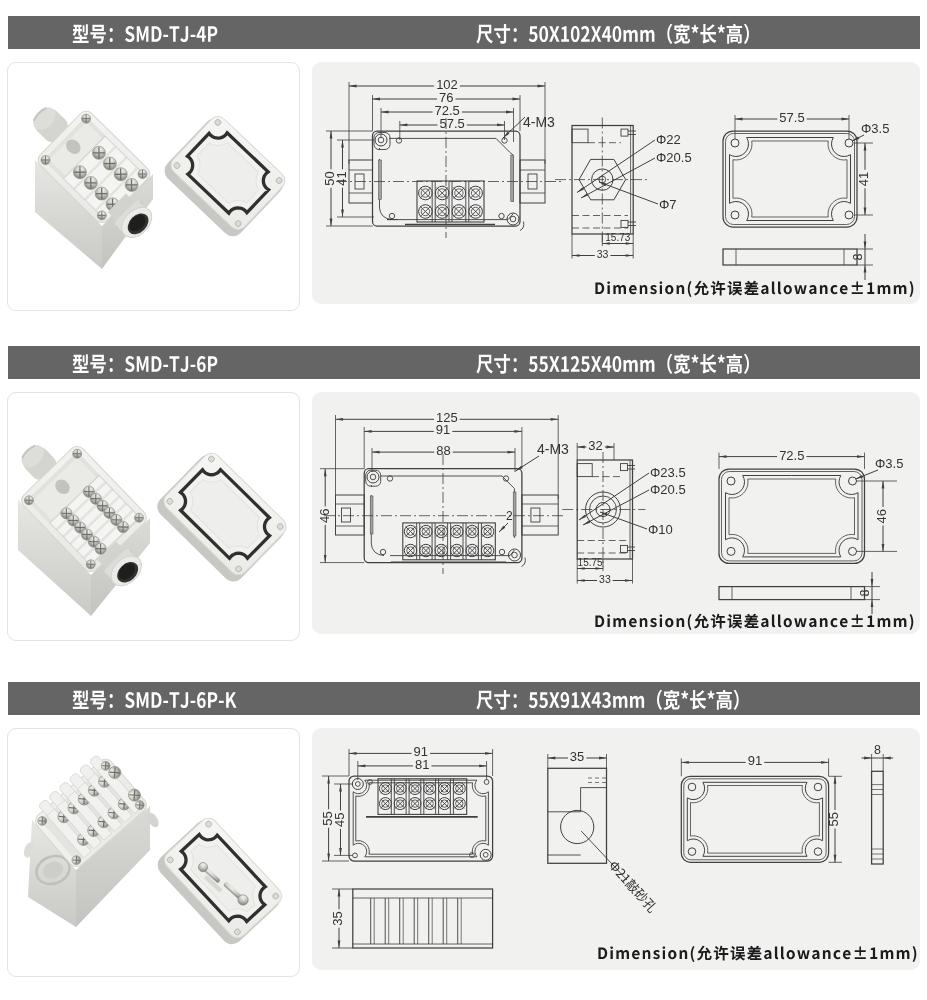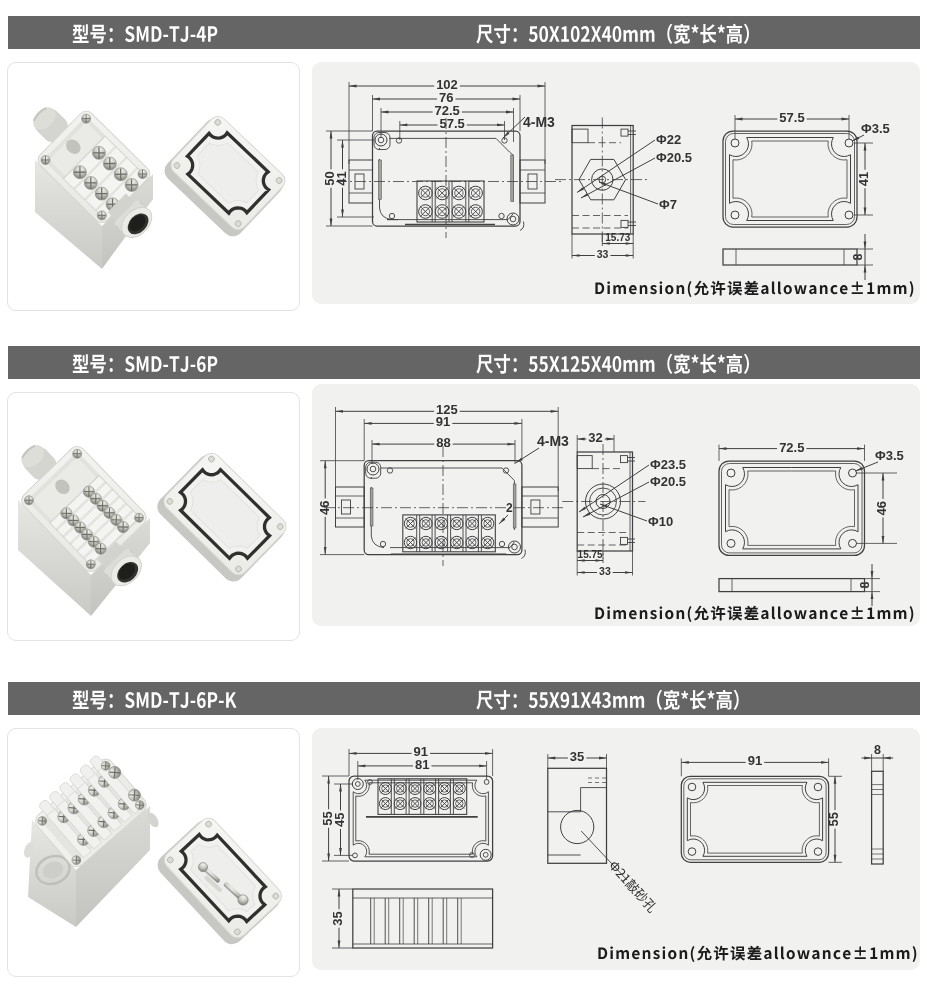--- a/index.html
+++ b/index.html
@@ -1,17 +1,17 @@
 <!DOCTYPE html>
 <html><head><meta charset="utf-8"><style>
 html,body{margin:0;padding:0;}
 body{width:927px;height:1000px;background:#fff;font-family:"Liberation Sans",sans-serif;position:relative;overflow:hidden;}
 .hdr{position:absolute;left:8px;width:912px;height:33px;background:#656565;}
 .pl{position:absolute;left:7px;width:291px;height:247px;background:#fff;border:1px solid #e3e3e3;border-radius:9px;}
-.pr{position:absolute;left:312px;width:608px;height:242px;background:#f1f1f0;border-radius:9px;font-weight:bold;}
+.pr{position:absolute;left:312px;width:608px;height:242px;background:#f1f1f0;border-radius:9px;}
 svg{display:block}
 </style></head><body>
 
 <div class="hdr" style="top:16px">
     <svg width="912" height="33" viewBox="0 0 912 33">
       <g transform="translate(64,25.8) scale(0.83,1)">
         <path transform="translate(0,0)" d="M12.8 -16.6V-9.5H15.1V-16.6ZM16.7 -17.6V-8.6C16.7 -8.4 16.6 -8.3 16.3 -8.3C16.0 -8.3 15.0 -8.3 14.0 -8.3C14.3 -7.7 14.6 -6.7 14.7 -6.1C16.2 -6.1 17.3 -6.1 18.1 -6.5C18.9 -6.8 19.1 -7.4 19.1 -8.6V-17.6ZM7.6 -14.9V-12.7H5.9V-14.9ZM3.1 -5.1V-2.8H9.2V-1.1H1.0V1.2H20.0V-1.1H11.8V-2.8H17.9V-5.1H11.8V-6.8H10.0V-10.5H11.9V-12.7H10.0V-14.9H11.5V-17.1H1.9V-14.9H3.5V-12.7H1.2V-10.5H3.3C3.0 -9.4 2.3 -8.4 0.7 -7.6C1.2 -7.2 2.0 -6.3 2.4 -5.8C4.5 -7.0 5.4 -8.7 5.7 -10.5H7.6V-6.4H9.2V-5.1Z M27.1 -14.9H35.7V-13.0H27.1ZM24.6 -17.1V-10.8H38.4V-17.1ZM22.1 -9.5V-7.2H26.1C25.6 -5.8 25.1 -4.3 24.7 -3.3H35.5C35.2 -1.8 34.9 -1.0 34.5 -0.7C34.2 -0.5 33.9 -0.5 33.5 -0.5C32.8 -0.5 31.3 -0.5 29.9 -0.6C30.3 0.0 30.7 1.1 30.7 1.8C32.2 1.8 33.6 1.8 34.4 1.8C35.4 1.7 36.1 1.6 36.7 1.0C37.4 0.3 37.9 -1.3 38.4 -4.6C38.4 -4.9 38.5 -5.6 38.5 -5.6H28.4L28.9 -7.2H40.8V-9.5Z M47.2 -9.8C48.4 -9.8 49.2 -10.7 49.2 -11.8C49.2 -13.0 48.4 -13.8 47.2 -13.8C46.1 -13.8 45.3 -13.0 45.3 -11.8C45.3 -10.7 46.1 -9.8 47.2 -9.8ZM47.2 0.2C48.4 0.2 49.2 -0.7 49.2 -1.8C49.2 -3.0 48.4 -3.8 47.2 -3.8C46.1 -3.8 45.3 -3.0 45.3 -1.8C45.3 -0.7 46.1 0.2 47.2 0.2Z M69.6 0.3C73.1 0.3 75.3 -1.9 75.3 -4.4C75.3 -6.7 74.0 -7.9 72.1 -8.7L70.1 -9.5C68.8 -10.0 67.7 -10.4 67.7 -11.5C67.7 -12.6 68.5 -13.2 69.9 -13.2C71.2 -13.2 72.2 -12.7 73.2 -11.9L74.8 -13.8C73.5 -15.1 71.7 -15.8 69.9 -15.8C66.8 -15.8 64.5 -13.9 64.5 -11.3C64.5 -9.1 66.1 -7.8 67.7 -7.2L69.7 -6.3C71.1 -5.7 72.1 -5.3 72.1 -4.2C72.1 -3.1 71.2 -2.4 69.6 -2.4C68.2 -2.4 66.8 -3.1 65.7 -4.1L63.9 -2.0C65.4 -0.5 67.5 0.3 69.6 0.3Z M78.0 0.0H80.8V-6.5C80.8 -8.0 80.6 -10.1 80.4 -11.6H80.5L81.7 -7.9L84.1 -1.4H85.9L88.3 -7.9L89.6 -11.6H89.7C89.5 -10.1 89.3 -8.0 89.3 -6.5V0.0H92.1V-15.6H88.7L86.1 -8.3C85.8 -7.3 85.5 -6.3 85.2 -5.3H85.0C84.7 -6.3 84.4 -7.3 84.1 -8.3L81.5 -15.6H78.0Z M95.9 0.0H100.4C105.0 0.0 107.9 -2.6 107.9 -7.9C107.9 -13.1 105.0 -15.6 100.2 -15.6H95.9ZM99.0 -2.5V-13.1H100.0C102.9 -13.1 104.7 -11.6 104.7 -7.9C104.7 -4.1 102.9 -2.5 100.0 -2.5Z M110.0 -4.9H115.8V-7.1H110.0Z M121.8 0.0H124.9V-13.0H129.3V-15.6H117.4V-13.0H121.8Z M135.2 0.3C138.5 0.3 140.0 -2.1 140.0 -5.0V-15.6H136.9V-5.3C136.9 -3.1 136.2 -2.4 134.8 -2.4C133.9 -2.4 133.1 -2.9 132.5 -4.0L130.4 -2.4C131.4 -0.6 133.0 0.3 135.2 0.3Z M142.9 -4.9H148.6V-7.1H142.9Z M156.7 0.0H159.6V-4.0H161.4V-6.4H159.6V-15.6H155.8L150.0 -6.1V-4.0H156.7ZM156.7 -6.4H153.0L155.5 -10.2C155.9 -11.1 156.3 -11.9 156.7 -12.8H156.8C156.7 -11.9 156.7 -10.5 156.7 -9.6Z M163.9 0.0H167.0V-5.5H169.1C172.4 -5.5 175.1 -7.1 175.1 -10.7C175.1 -14.3 172.5 -15.6 169.0 -15.6H163.9ZM167.0 -8.0V-13.1H168.8C170.9 -13.1 172.1 -12.5 172.1 -10.7C172.1 -8.9 171.0 -8.0 168.9 -8.0Z" fill="#fff"></path>
       </g>
       <g transform="translate(468,25.8) scale(0.83,1)">
         <path transform="translate(0,0)" d="M3.4 -17.1V-10.9C3.4 -7.5 3.2 -2.9 0.4 0.2C1.0 0.5 2.2 1.4 2.6 2.0C4.9 -0.7 5.7 -4.7 6.0 -8.2H10.5C11.8 -3.3 14.1 0.1 18.6 1.7C19.0 1.0 19.8 -0.1 20.4 -0.6C16.5 -1.8 14.2 -4.5 13.1 -8.2H18.4V-17.1ZM6.1 -14.7H15.8V-10.6H6.1V-10.9Z M24.0 -8.3C25.4 -6.8 27.0 -4.6 27.6 -3.2L29.9 -4.6C29.2 -6.1 27.6 -8.1 26.1 -9.6ZM33.6 -17.8V-13.6H21.9V-11.1H33.6V-1.4C33.6 -1.0 33.4 -0.8 32.9 -0.8C32.3 -0.8 30.5 -0.8 28.8 -0.9C29.2 -0.1 29.7 1.2 29.9 1.9C32.1 2.0 33.8 1.8 34.9 1.4C35.9 1.0 36.3 0.3 36.3 -1.4V-11.1H41.1V-13.6H36.3V-17.8Z M47.2 -9.8C48.4 -9.8 49.2 -10.7 49.2 -11.8C49.2 -13.0 48.4 -13.8 47.2 -13.8C46.1 -13.8 45.3 -13.0 45.3 -11.8C45.3 -10.7 46.1 -9.8 47.2 -9.8ZM47.2 0.2C48.4 0.2 49.2 -0.7 49.2 -1.8C49.2 -3.0 48.4 -3.8 47.2 -3.8C46.1 -3.8 45.3 -3.0 45.3 -1.8C45.3 -0.7 46.1 0.2 47.2 0.2Z M68.8 0.3C71.7 0.3 74.2 -1.7 74.2 -5.2C74.2 -8.5 72.1 -10.1 69.4 -10.1C68.7 -10.1 68.2 -10.0 67.6 -9.7L67.9 -13.0H73.5V-15.6H65.2L64.8 -8.0L66.2 -7.1C67.1 -7.7 67.6 -7.9 68.5 -7.9C70.1 -7.9 71.1 -6.9 71.1 -5.1C71.1 -3.3 70.0 -2.2 68.4 -2.2C67.0 -2.2 65.9 -2.9 65.0 -3.8L63.5 -1.8C64.7 -0.7 66.3 0.3 68.8 0.3Z M81.6 0.3C84.8 0.3 86.9 -2.5 86.9 -7.9C86.9 -13.2 84.8 -15.8 81.6 -15.8C78.4 -15.8 76.3 -13.2 76.3 -7.9C76.3 -2.5 78.4 0.3 81.6 0.3ZM81.6 -2.1C80.2 -2.1 79.2 -3.5 79.2 -7.9C79.2 -12.2 80.2 -13.5 81.6 -13.5C82.9 -13.5 83.9 -12.2 83.9 -7.9C83.9 -3.5 82.9 -2.1 81.6 -2.1Z M88.1 0.0H91.4L93.0 -3.4C93.4 -4.2 93.8 -5.1 94.2 -6.0H94.2C94.7 -5.1 95.1 -4.2 95.5 -3.4L97.2 0.0H100.7L96.3 -7.9L100.4 -15.6H97.1L95.6 -12.3C95.3 -11.6 95.0 -10.9 94.6 -9.9H94.5C94.0 -10.9 93.7 -11.6 93.3 -12.3L91.8 -15.6H88.3L92.4 -8.0Z M102.7 0.0H112.0V-2.5H109.1V-15.6H106.8C105.8 -14.9 104.8 -14.5 103.2 -14.3V-12.3H106.0V-2.5H102.7Z M119.5 0.3C122.7 0.3 124.8 -2.5 124.8 -7.9C124.8 -13.2 122.7 -15.8 119.5 -15.8C116.4 -15.8 114.3 -13.2 114.3 -7.9C114.3 -2.5 116.4 0.3 119.5 0.3ZM119.5 -2.1C118.2 -2.1 117.2 -3.5 117.2 -7.9C117.2 -12.2 118.2 -13.5 119.5 -13.5C120.9 -13.5 121.9 -12.2 121.9 -7.9C121.9 -3.5 120.9 -2.1 119.5 -2.1Z M126.6 0.0H137.0V-2.6H133.7C133.0 -2.6 131.9 -2.5 131.1 -2.4C134.0 -5.2 136.3 -8.2 136.3 -11.0C136.3 -13.9 134.4 -15.8 131.4 -15.8C129.3 -15.8 127.9 -15.0 126.5 -13.5L128.2 -11.8C129.0 -12.7 129.9 -13.4 131.0 -13.4C132.5 -13.4 133.3 -12.4 133.3 -10.9C133.3 -8.5 130.9 -5.6 126.6 -1.8Z M138.4 0.0H141.7L143.4 -3.4C143.7 -4.2 144.1 -5.1 144.5 -6.0H144.6C145.0 -5.1 145.4 -4.2 145.8 -3.4L147.5 0.0H151.0L146.6 -7.9L150.7 -15.6H147.4L146.0 -12.3C145.6 -11.6 145.3 -10.9 144.9 -9.9H144.8C144.4 -10.9 144.1 -11.6 143.7 -12.3L142.1 -15.6H138.7L142.8 -8.0Z M158.4 0.0H161.2V-4.0H163.1V-6.4H161.2V-15.6H157.5L151.7 -6.1V-4.0H158.4ZM158.4 -6.4H154.7L157.1 -10.2C157.6 -11.1 158.0 -11.9 158.4 -12.8H158.5C158.4 -11.9 158.4 -10.5 158.4 -9.6Z M169.9 0.3C173.0 0.3 175.1 -2.5 175.1 -7.9C175.1 -13.2 173.0 -15.8 169.9 -15.8C166.7 -15.8 164.6 -13.2 164.6 -7.9C164.6 -2.5 166.7 0.3 169.9 0.3ZM169.9 -2.1C168.5 -2.1 167.5 -3.5 167.5 -7.9C167.5 -12.2 168.5 -13.5 169.9 -13.5C171.2 -13.5 172.2 -12.2 172.2 -7.9C172.2 -3.5 171.2 -2.1 169.9 -2.1Z M177.7 0.0H180.8V-8.1C181.6 -9.0 182.4 -9.4 183.1 -9.4C184.2 -9.4 184.7 -8.8 184.7 -7.0V0.0H187.8V-8.1C188.6 -9.0 189.4 -9.4 190.1 -9.4C191.2 -9.4 191.7 -8.8 191.7 -7.0V0.0H194.8V-7.3C194.8 -10.3 193.6 -12.1 191.1 -12.1C189.6 -12.1 188.5 -11.1 187.4 -10.0C186.8 -11.3 185.8 -12.1 184.1 -12.1C182.6 -12.1 181.5 -11.2 180.5 -10.2H180.5L180.2 -11.8H177.7Z M198.0 0.0H201.1V-8.1C201.9 -9.0 202.6 -9.4 203.3 -9.4C204.4 -9.4 205.0 -8.8 205.0 -7.0V0.0H208.0V-8.1C208.9 -9.0 209.6 -9.4 210.3 -9.4C211.4 -9.4 211.9 -8.8 211.9 -7.0V0.0H215.0V-7.3C215.0 -10.3 213.9 -12.1 211.4 -12.1C209.9 -12.1 208.7 -11.1 207.6 -10.0C207.1 -11.3 206.1 -12.1 204.4 -12.1C202.9 -12.1 201.8 -11.2 200.8 -10.2H200.7L200.5 -11.8H198.0Z M230.5 -8.0C230.5 -3.5 232.3 -0.1 234.6 2.1L236.6 1.2C234.5 -1.1 232.8 -3.9 232.8 -8.0C232.8 -12.0 234.5 -14.9 236.6 -17.2L234.6 -18.1C232.3 -15.8 230.5 -12.5 230.5 -8.0Z M241.3 -8.9V-2.3H243.9V-6.8H252.1V-2.6H254.8V-8.9ZM246.1 -17.4 246.6 -16.2H239.0V-11.7H241.3V-10.6H244.0V-9.5H246.6V-10.6H249.5V-9.5H252.1V-10.6H254.8V-11.7H257.2V-16.2H249.8C249.5 -16.8 249.1 -17.5 248.9 -18.1ZM249.5 -13.4V-12.5H246.6V-13.5H244.0V-12.5H241.4V-14.0H254.7V-12.5H252.1V-13.4ZM246.2 -6.2V-4.6C246.2 -3.2 245.5 -1.3 238.2 0.1C238.8 0.6 239.6 1.6 239.9 2.1C245.0 1.0 247.3 -0.5 248.2 -2.1V-1.1C248.2 1.0 248.9 1.7 251.6 1.7C252.1 1.7 254.2 1.7 254.8 1.7C257.0 1.7 257.6 0.9 257.9 -2.2C257.2 -2.4 256.2 -2.7 255.7 -3.1C255.6 -0.8 255.4 -0.5 254.6 -0.5C254.0 -0.5 252.3 -0.5 251.9 -0.5C251.0 -0.5 250.8 -0.6 250.8 -1.2V-4.1H248.9L248.9 -4.5V-6.2Z M262.0 -8.8 263.9 -10.9 265.7 -8.8 267.1 -9.7 265.6 -12.1 268.1 -13.3 267.6 -14.8 265.0 -14.2 264.7 -17.0H263.0L262.8 -14.2L260.1 -14.8L259.6 -13.3L262.1 -12.1L260.7 -9.7Z M285.0 -17.5C283.3 -15.6 280.3 -13.9 277.5 -12.9C278.1 -12.4 279.1 -11.3 279.5 -10.8C282.3 -12.0 285.5 -14.1 287.6 -16.3ZM270.3 -9.9V-7.4H273.9V-2.1C273.9 -1.2 273.3 -0.7 272.9 -0.5C273.2 0.0 273.7 1.1 273.8 1.7C274.5 1.3 275.5 1.0 281.3 -0.4C281.1 -1.0 281.0 -2.1 281.0 -2.9L276.5 -1.9V-7.4H279.2C280.8 -3.1 283.5 -0.2 287.9 1.2C288.3 0.5 289.1 -0.7 289.7 -1.2C285.8 -2.2 283.2 -4.4 281.8 -7.4H289.1V-9.9H276.5V-17.8H273.9V-9.9Z M293.7 -8.8 295.5 -10.9 297.4 -8.8 298.7 -9.7 297.3 -12.1 299.8 -13.3 299.3 -14.8 296.6 -14.2 296.4 -17.0H294.7L294.4 -14.2L291.8 -14.8L291.2 -13.3L293.7 -12.1L292.3 -9.7Z M307.3 -11.3H315.5V-10.1H307.3ZM304.8 -13.0V-8.4H318.1V-13.0ZM309.6 -17.4 310.1 -15.9H302.0V-13.8H320.6V-15.9H313.0L312.2 -18.0ZM306.6 -4.8V0.8H309.0V-0.1H315.0C315.3 0.4 315.6 1.2 315.7 1.7C317.2 1.7 318.3 1.7 319.1 1.4C319.9 1.1 320.1 0.7 320.1 -0.4V-7.6H302.6V1.9H305.0V-5.5H317.6V-0.4C317.6 -0.2 317.5 -0.1 317.2 -0.1H315.8V-4.8ZM309.0 -3.0H313.6V-1.8H309.0Z M328.9 -8.0C328.9 -12.5 327.1 -15.8 324.8 -18.1L322.8 -17.2C324.9 -14.9 326.6 -12.0 326.6 -8.0C326.6 -3.9 324.9 -1.1 322.8 1.2L324.8 2.1C327.1 -0.1 328.9 -3.5 328.9 -8.0Z" fill="#fff"></path>
@@ -427,21 +427,21 @@
 <path d="M 217.00 92.50 L 251.30 92.50 L 251.01 94.63 L 251.15 96.78 L 251.73 98.85 L 252.72 100.76 L 254.08 102.42 L 255.74 103.78 L 257.65 104.77 L 259.72 105.35 L 261.87 105.49 L 264.00 105.20 L 264.00 136.80 L 261.87 136.51 L 259.72 136.65 L 257.65 137.23 L 255.74 138.22 L 254.08 139.58 L 252.72 141.24 L 251.73 143.15 L 251.15 145.22 L 251.01 147.37 L 251.30 149.50 L 182.70 149.50 L 182.99 147.37 L 182.85 145.22 L 182.27 143.15 L 181.28 141.24 L 179.92 139.58 L 178.26 138.22 L 176.35 137.23 L 174.28 136.65 L 172.13 136.51 L 170.00 136.80 L 170.00 105.20 L 172.13 105.49 L 174.28 105.35 L 176.35 104.77 L 178.26 103.78 L 179.92 102.42 L 181.28 100.76 L 182.27 98.85 L 182.85 96.78 L 182.99 94.63 L 182.70 92.50 Z" fill="none" stroke="#30302e" stroke-width="3.3"></path>
 <path d="M 217.00 95.10 L 248.30 95.10 L 248.48 97.14 L 248.96 99.14 L 249.76 101.03 L 250.83 102.77 L 252.17 104.33 L 253.73 105.67 L 255.47 106.74 L 257.36 107.54 L 259.36 108.02 L 261.40 108.20 L 261.40 133.80 L 259.36 133.98 L 257.36 134.46 L 255.47 135.26 L 253.73 136.33 L 252.17 137.67 L 250.83 139.23 L 249.76 140.97 L 248.96 142.86 L 248.48 144.86 L 248.30 146.90 L 185.70 146.90 L 185.52 144.86 L 185.04 142.86 L 184.24 140.97 L 183.17 139.23 L 181.83 137.67 L 180.27 136.33 L 178.53 135.26 L 176.64 134.46 L 174.64 133.98 L 172.60 133.80 L 172.60 108.20 L 174.64 108.02 L 176.64 107.54 L 178.53 106.74 L 180.27 105.67 L 181.83 104.33 L 183.17 102.77 L 184.24 101.03 L 185.04 99.14 L 185.52 97.14 L 185.70 95.10 Z" fill="#f1f1ef" stroke="none"></path>
 <path d="M 217.00 99.50 L 244.28 99.50 L 244.85 101.30 L 245.61 103.02 L 246.55 104.66 L 247.65 106.18 L 248.91 107.59 L 250.32 108.85 L 251.84 109.95 L 253.48 110.89 L 255.20 111.65 L 257.00 112.22 L 257.00 129.78 L 255.20 130.35 L 253.48 131.11 L 251.84 132.05 L 250.32 133.15 L 248.91 134.41 L 247.65 135.82 L 246.55 137.34 L 245.61 138.98 L 244.85 140.70 L 244.28 142.50 L 189.72 142.50 L 189.15 140.70 L 188.39 138.98 L 187.45 137.34 L 186.35 135.82 L 185.09 134.41 L 183.68 133.15 L 182.16 132.05 L 180.52 131.11 L 178.80 130.35 L 177.00 129.78 L 177.00 112.22 L 178.80 111.65 L 180.52 110.89 L 182.16 109.95 L 183.68 108.85 L 185.09 107.59 L 186.35 106.18 L 187.45 104.66 L 188.39 103.02 L 189.15 101.30 L 189.72 99.50 Z" fill="#eeeeec" stroke="#e2e2de" stroke-width="1"></path>
 <circle cx="168.8" cy="91.3" r="2.9" fill="#dcdcd6" stroke="#b5b5af" stroke-width="0.9"></circle>
 <circle cx="265.2" cy="91.3" r="2.9" fill="#dcdcd6" stroke="#b5b5af" stroke-width="0.9"></circle>
 <circle cx="168.8" cy="150.7" r="2.9" fill="#dcdcd6" stroke="#b5b5af" stroke-width="0.9"></circle>
 <circle cx="265.2" cy="150.7" r="2.9" fill="#dcdcd6" stroke="#b5b5af" stroke-width="0.9"></circle>
 </g>
     </svg>
   </div>
-<div class="pr" style="top:384px">
+<div class="pr" style="top:392px">
     <svg width="608" height="249" viewBox="0 0 608 249">
       <line x1="23.5" y1="23" x2="23.5" y2="107" stroke="#404040" stroke-width="0.8"></line>
 <line x1="246.2" y1="23" x2="246.2" y2="107" stroke="#404040" stroke-width="0.8"></line>
 <line x1="52.2" y1="35" x2="52.2" y2="76.7" stroke="#404040" stroke-width="0.8"></line>
 <line x1="209.9" y1="35" x2="209.9" y2="76.7" stroke="#404040" stroke-width="0.8"></line>
 <line x1="60" y1="56" x2="60" y2="80" stroke="#404040" stroke-width="0.8"></line>
 <line x1="203" y1="56" x2="203" y2="80" stroke="#404040" stroke-width="0.8"></line>
 <line x1="23.5" y1="27.3" x2="122.008" y2="27.3" stroke="#404040" stroke-width="1"></line>
 <line x1="147.692" y1="27.3" x2="246.2" y2="27.3" stroke="#404040" stroke-width="1"></line>
 <polygon points="23.5,27.3 31.0,25.9 31.0,28.7" fill="#404040"></polygon>

